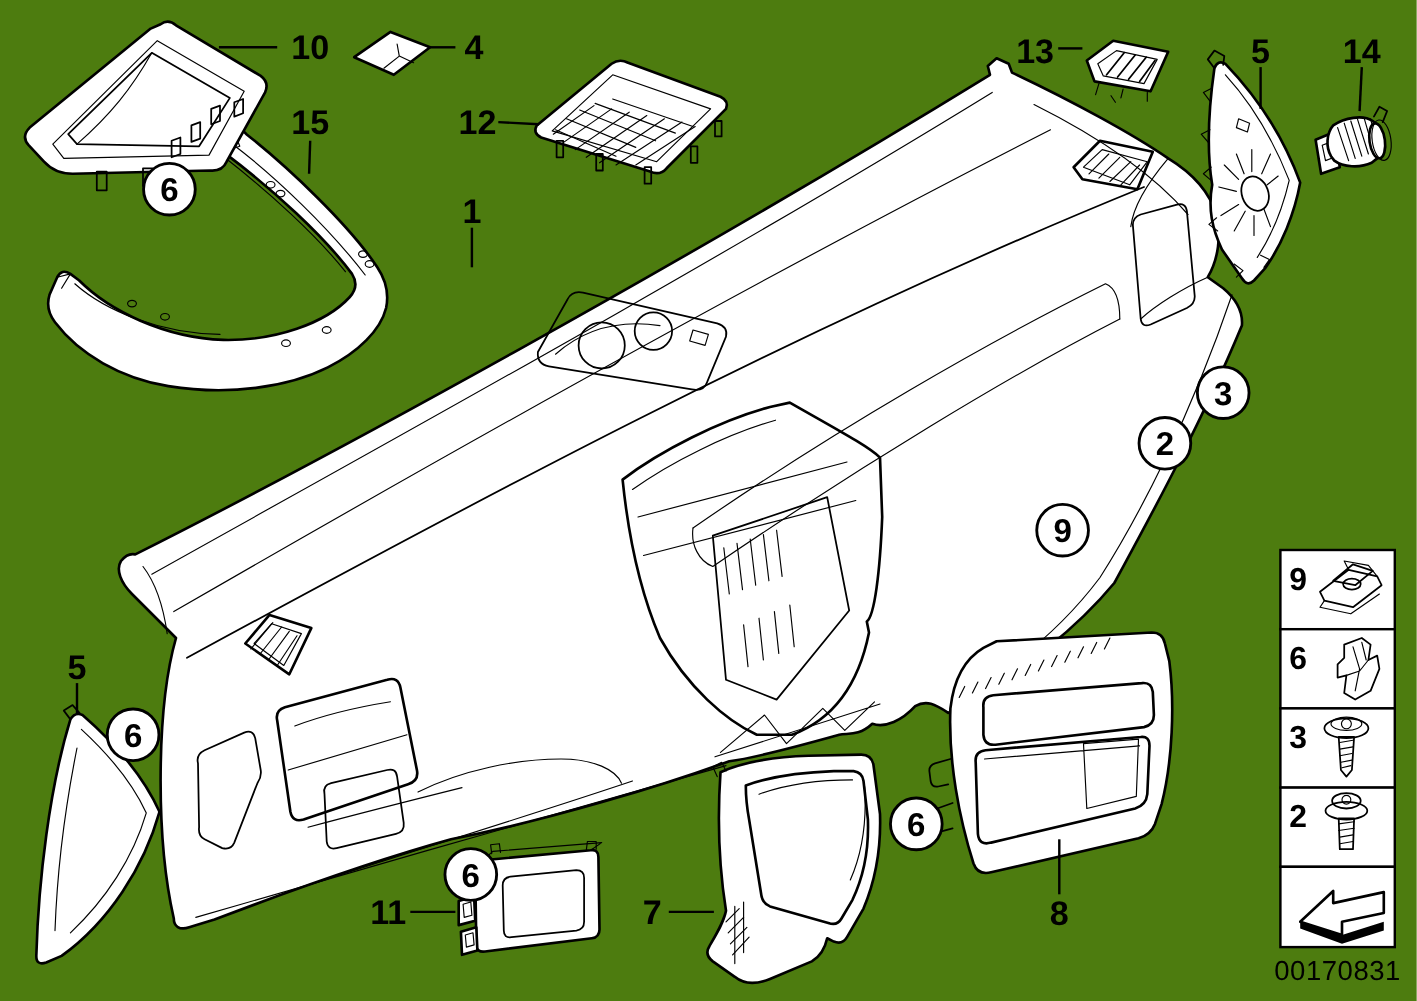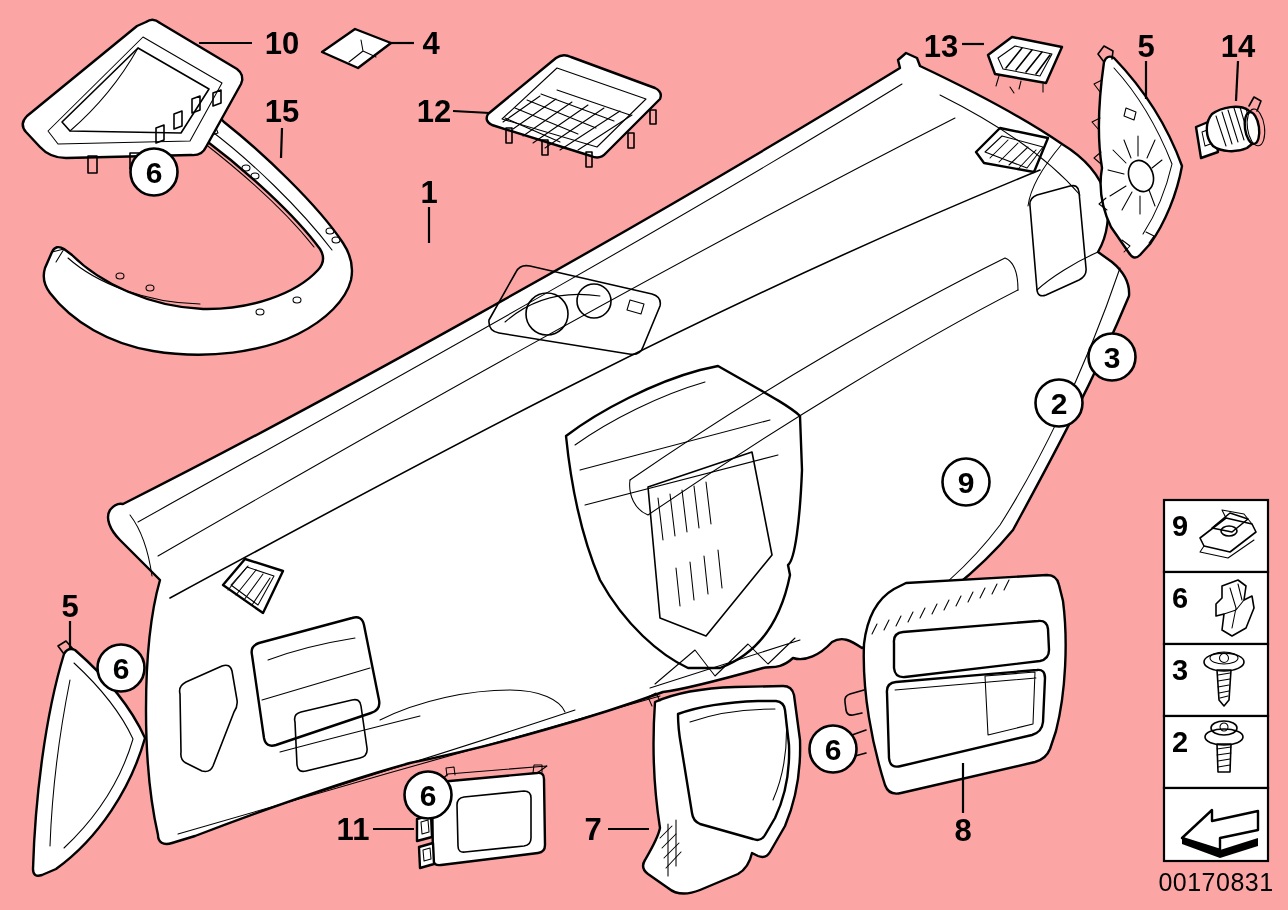--- a/index.html
+++ b/index.html
@@ -1,16 +1,16 @@
 <!DOCTYPE html>
 <html><head>
 <meta charset="utf-8">
 <style>
   html,body{margin:0;padding:0;background:#fff;}
-  .stage{position:relative;width:1288px;height:910px;background:#fca5a5;
+  .stage{position:relative;width:1288px;height:910px;background:#4d7c0f;
          font-family:"Liberation Sans",sans-serif;overflow:hidden;}
   svg{position:absolute;left:0;top:0;}
   
   .ol  {fill:#ffffff;stroke:#000;stroke-width:2.4;stroke-linejoin:round;stroke-linecap:round;}
   .ol2 {fill:none;   stroke:#000;stroke-width:2.4;stroke-linejoin:round;stroke-linecap:round;}
   .md  {fill:none;   stroke:#000;stroke-width:1.6;stroke-linejoin:round;stroke-linecap:round;}
   .mdf {fill:#ffffff;stroke:#000;stroke-width:1.6;stroke-linejoin:round;stroke-linecap:round;}
   .th  {fill:none;   stroke:#000;stroke-width:1.05;stroke-linejoin:round;stroke-linecap:round;}
   .leader{stroke:#000;stroke-width:2.2;fill:none;}
   .circ{fill:#fff;stroke:#000;stroke-width:2.6;}

